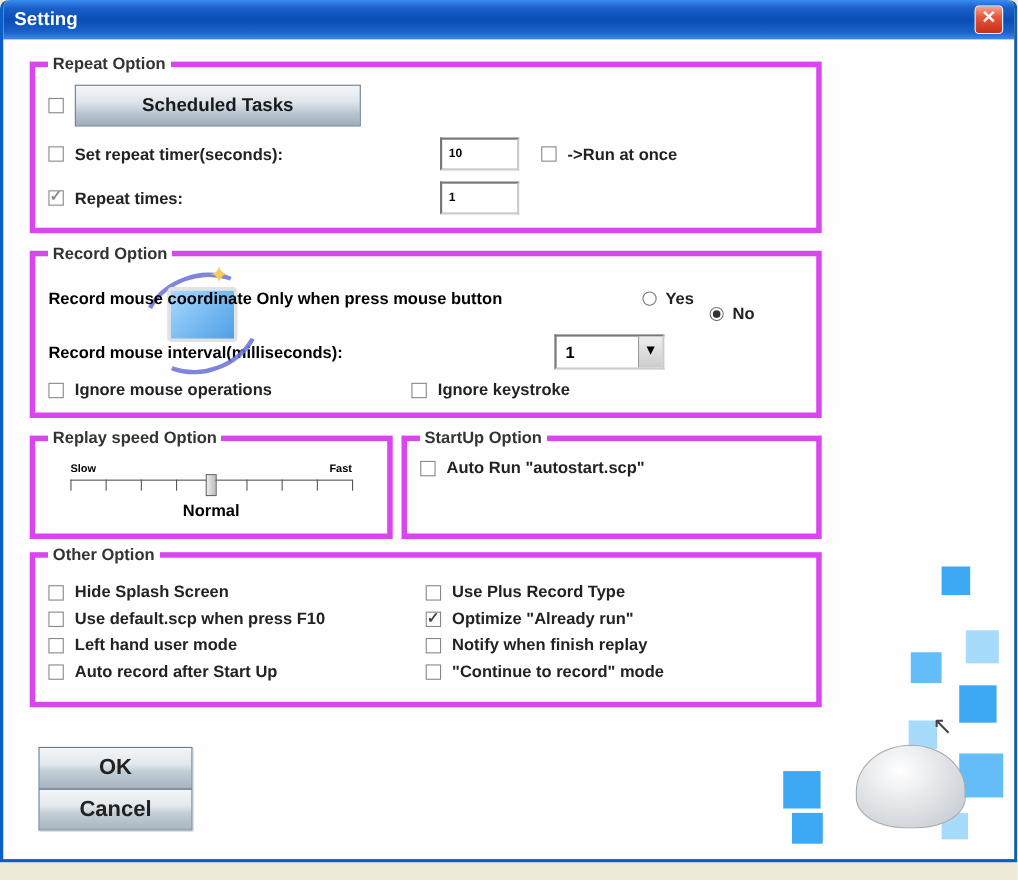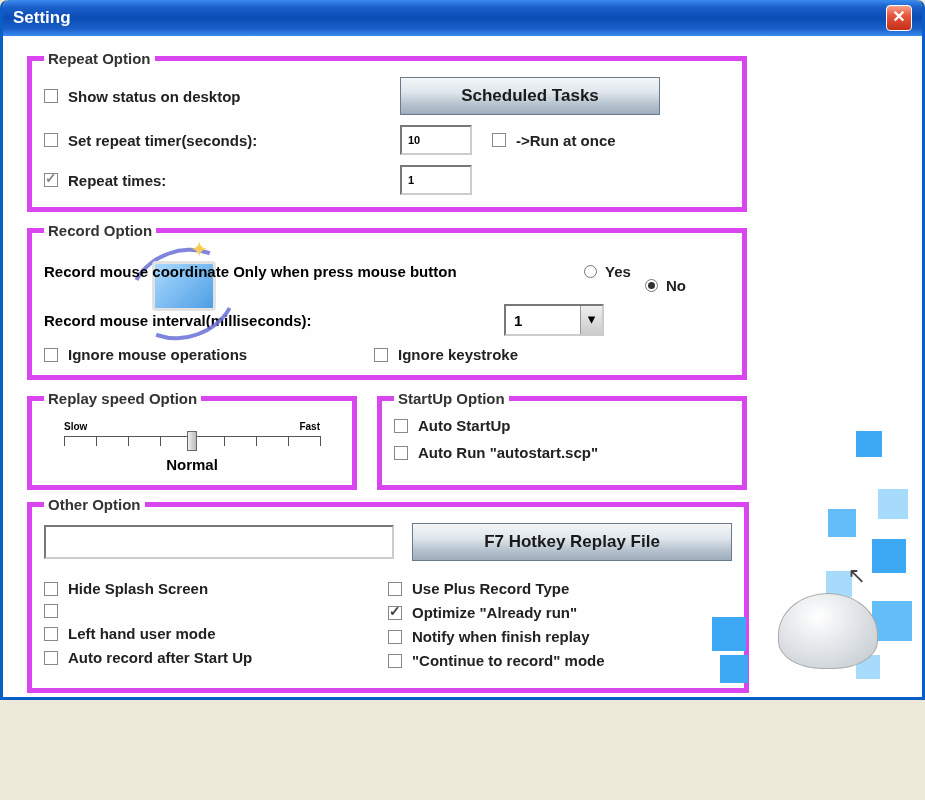--- a/index.html
+++ b/index.html
@@ -7,21 +7,21 @@
     margin: 0;
     font-family: Tahoma, Arial, sans-serif;
     font-size: 15px;
     background: #ece9d8;
     width: 925px;
     height: 800px;
     overflow: hidden;
   }
   .window {
     width: 925px;
-    height: 700px;
+    height: 784px;
     border: 3px solid #0a5ec7;
     border-top: none;
     border-radius: 8px 8px 0 0;
     overflow: hidden;
     background: #fde047;
     position: relative;
   }
   .titlebar {
     height: 36px;
     background: linear-gradient(to bottom, #3a8cf0 0%, #1b5fc9 20%, #0a4db5 50%, #1b5fc9 80%, #3a8cf0 100%);
@@ -144,45 +144,44 @@
     background: linear-gradient(to bottom, #eee, #ccc);
     border-left: 1px solid #999;
     text-align: center;
     line-height: 26px;
   }
 
   .btn {
     display: block;
     width: 140px;
     height: 38px;
-    margin-bottom: 20px;
     background: linear-gradient(to bottom, #f4f6f7 0%, #e2e8ed 40%, #c2cdd6 60%, #a8b6c3 100%);
     border: 1px solid #6b7a8c;
     font-weight: bold;
-    font-size: 12px;
+    font-size: 20px;
     text-align: center;
     line-height: 36px;
     cursor: pointer;
     color: #222;
     box-shadow: 1px 1px 0 rgba(0,0,0,0.2);
   }
   .wide-btn {
     width: 260px;
     height: 38px;
     background: linear-gradient(to bottom, #f4f6f7 0%, #dfe6ec 40%, #b9c6d1 70%, #9fadbb 100%);
     border: 1px solid #6a7a8c;
     font-weight: bold;
     font-size: 17px;
     text-align: center;
     line-height: 36px;
     cursor: pointer;
     color: #1a1a1a;
   }
 
-  .two-up { display: flex; gap: 20px; margin-bottom: 6px; }
+  .two-up { display: flex; gap: 8px; margin-bottom: 6px; }
   .two-up fieldset { flex: 1; margin-bottom: 0; }
 
   .slider-area { padding: 4px 20px 0 20px; text-align: center; }
   .slider-labels { display: flex; justify-content: space-between; font-weight: bold; font-size: 10px; margin-bottom: 2px; }
   .slider-track {
     position: relative;
     height: 18px;
     border-top: 1px solid #555;
     margin: 4px 0 2px 0;
   }
@@ -270,21 +269,20 @@
 
   <div class="client-area">
 
     <div class="left-col">
 
       <fieldset>
         <legend>Repeat Option</legend>
 
         <div class="row">
           <span class="chk"></span>
-          <span class="label" style="width:332px">Show status on desktop</span>
           <div class="wide-btn">Scheduled Tasks</div>
         </div>
 
         <div class="row">
           <span class="chk"></span>
           <span class="label" style="width:332px">Set repeat timer(seconds):</span>
           <input class="input" style="width: 72px; margin-right: 20px;" value="10">
           <span class="chk"></span>
           <span class="label">-&gt;Run at once</span>
         </div>
@@ -355,45 +353,38 @@
               <div class="thumb" style="left:50%"></div>
             </div>
             <div class="normal-lbl">Normal</div>
           </div>
         </fieldset>
 
         <fieldset>
           <legend>StartUp Option</legend>
           <div class="row">
             <span class="chk"></span>
-            <span class="label">Auto StartUp</span>
-          </div>
-          <div class="row">
-            <span class="chk"></span>
             <span class="label">Auto Run "autostart.scp"</span>
           </div>
         </fieldset>
       </div>
 
       <fieldset>
         <legend>Other Option</legend>
 
-        <div class="hotkey-file-row">
-          <div class="hotkey-file-input"></div>
-          <div class="wide-btn" style="width:320px">F7 Hotkey Replay File</div>
-        </div>
 
         <div class="other-grid">
           <div class="other-col">
             <div class="other-row">
               <span class="chk"></span>
               <span class="label">Hide Splash Screen</span>
             </div>
             <div class="other-row">
               <span class="chk"></span>
+              <span class="label">Use default.scp when press F10</span>
             </div>
             <div class="other-row">
               <span class="chk"></span>
               <span class="label">Left hand user mode</span>
             </div>
             <div class="other-row">
               <span class="chk"></span>
               <span class="label">Auto record after Start Up</span>
             </div>
           </div>

